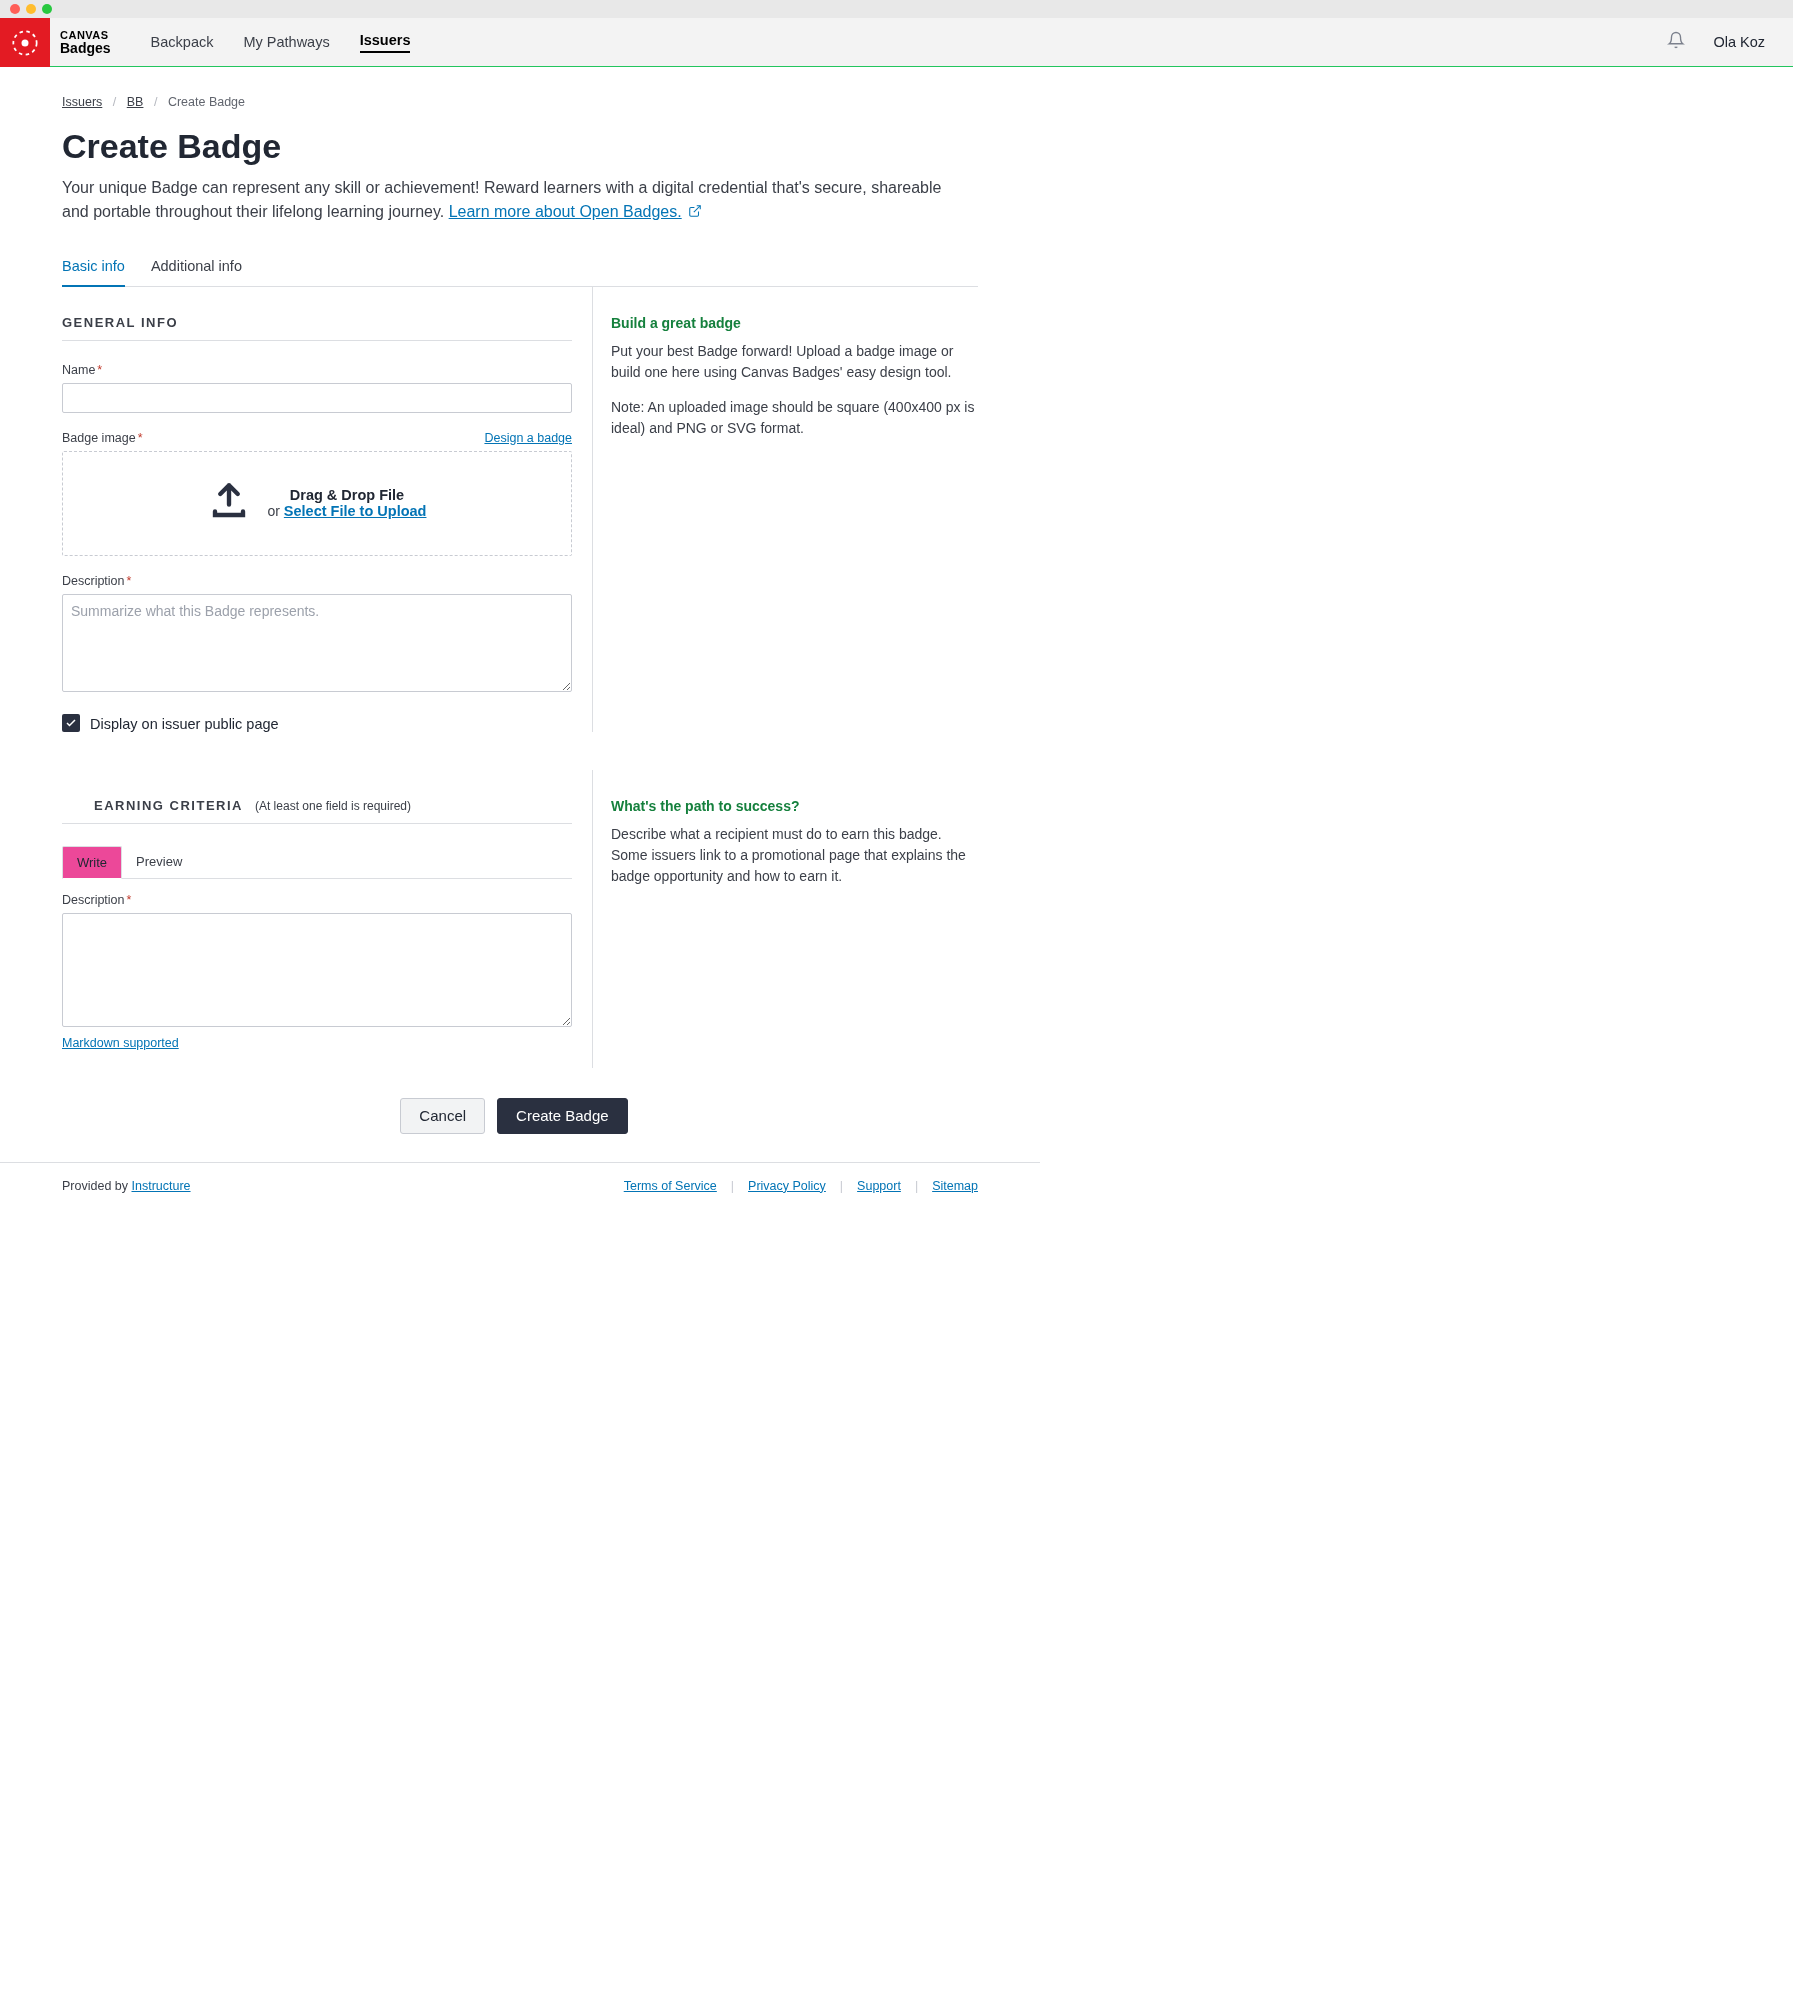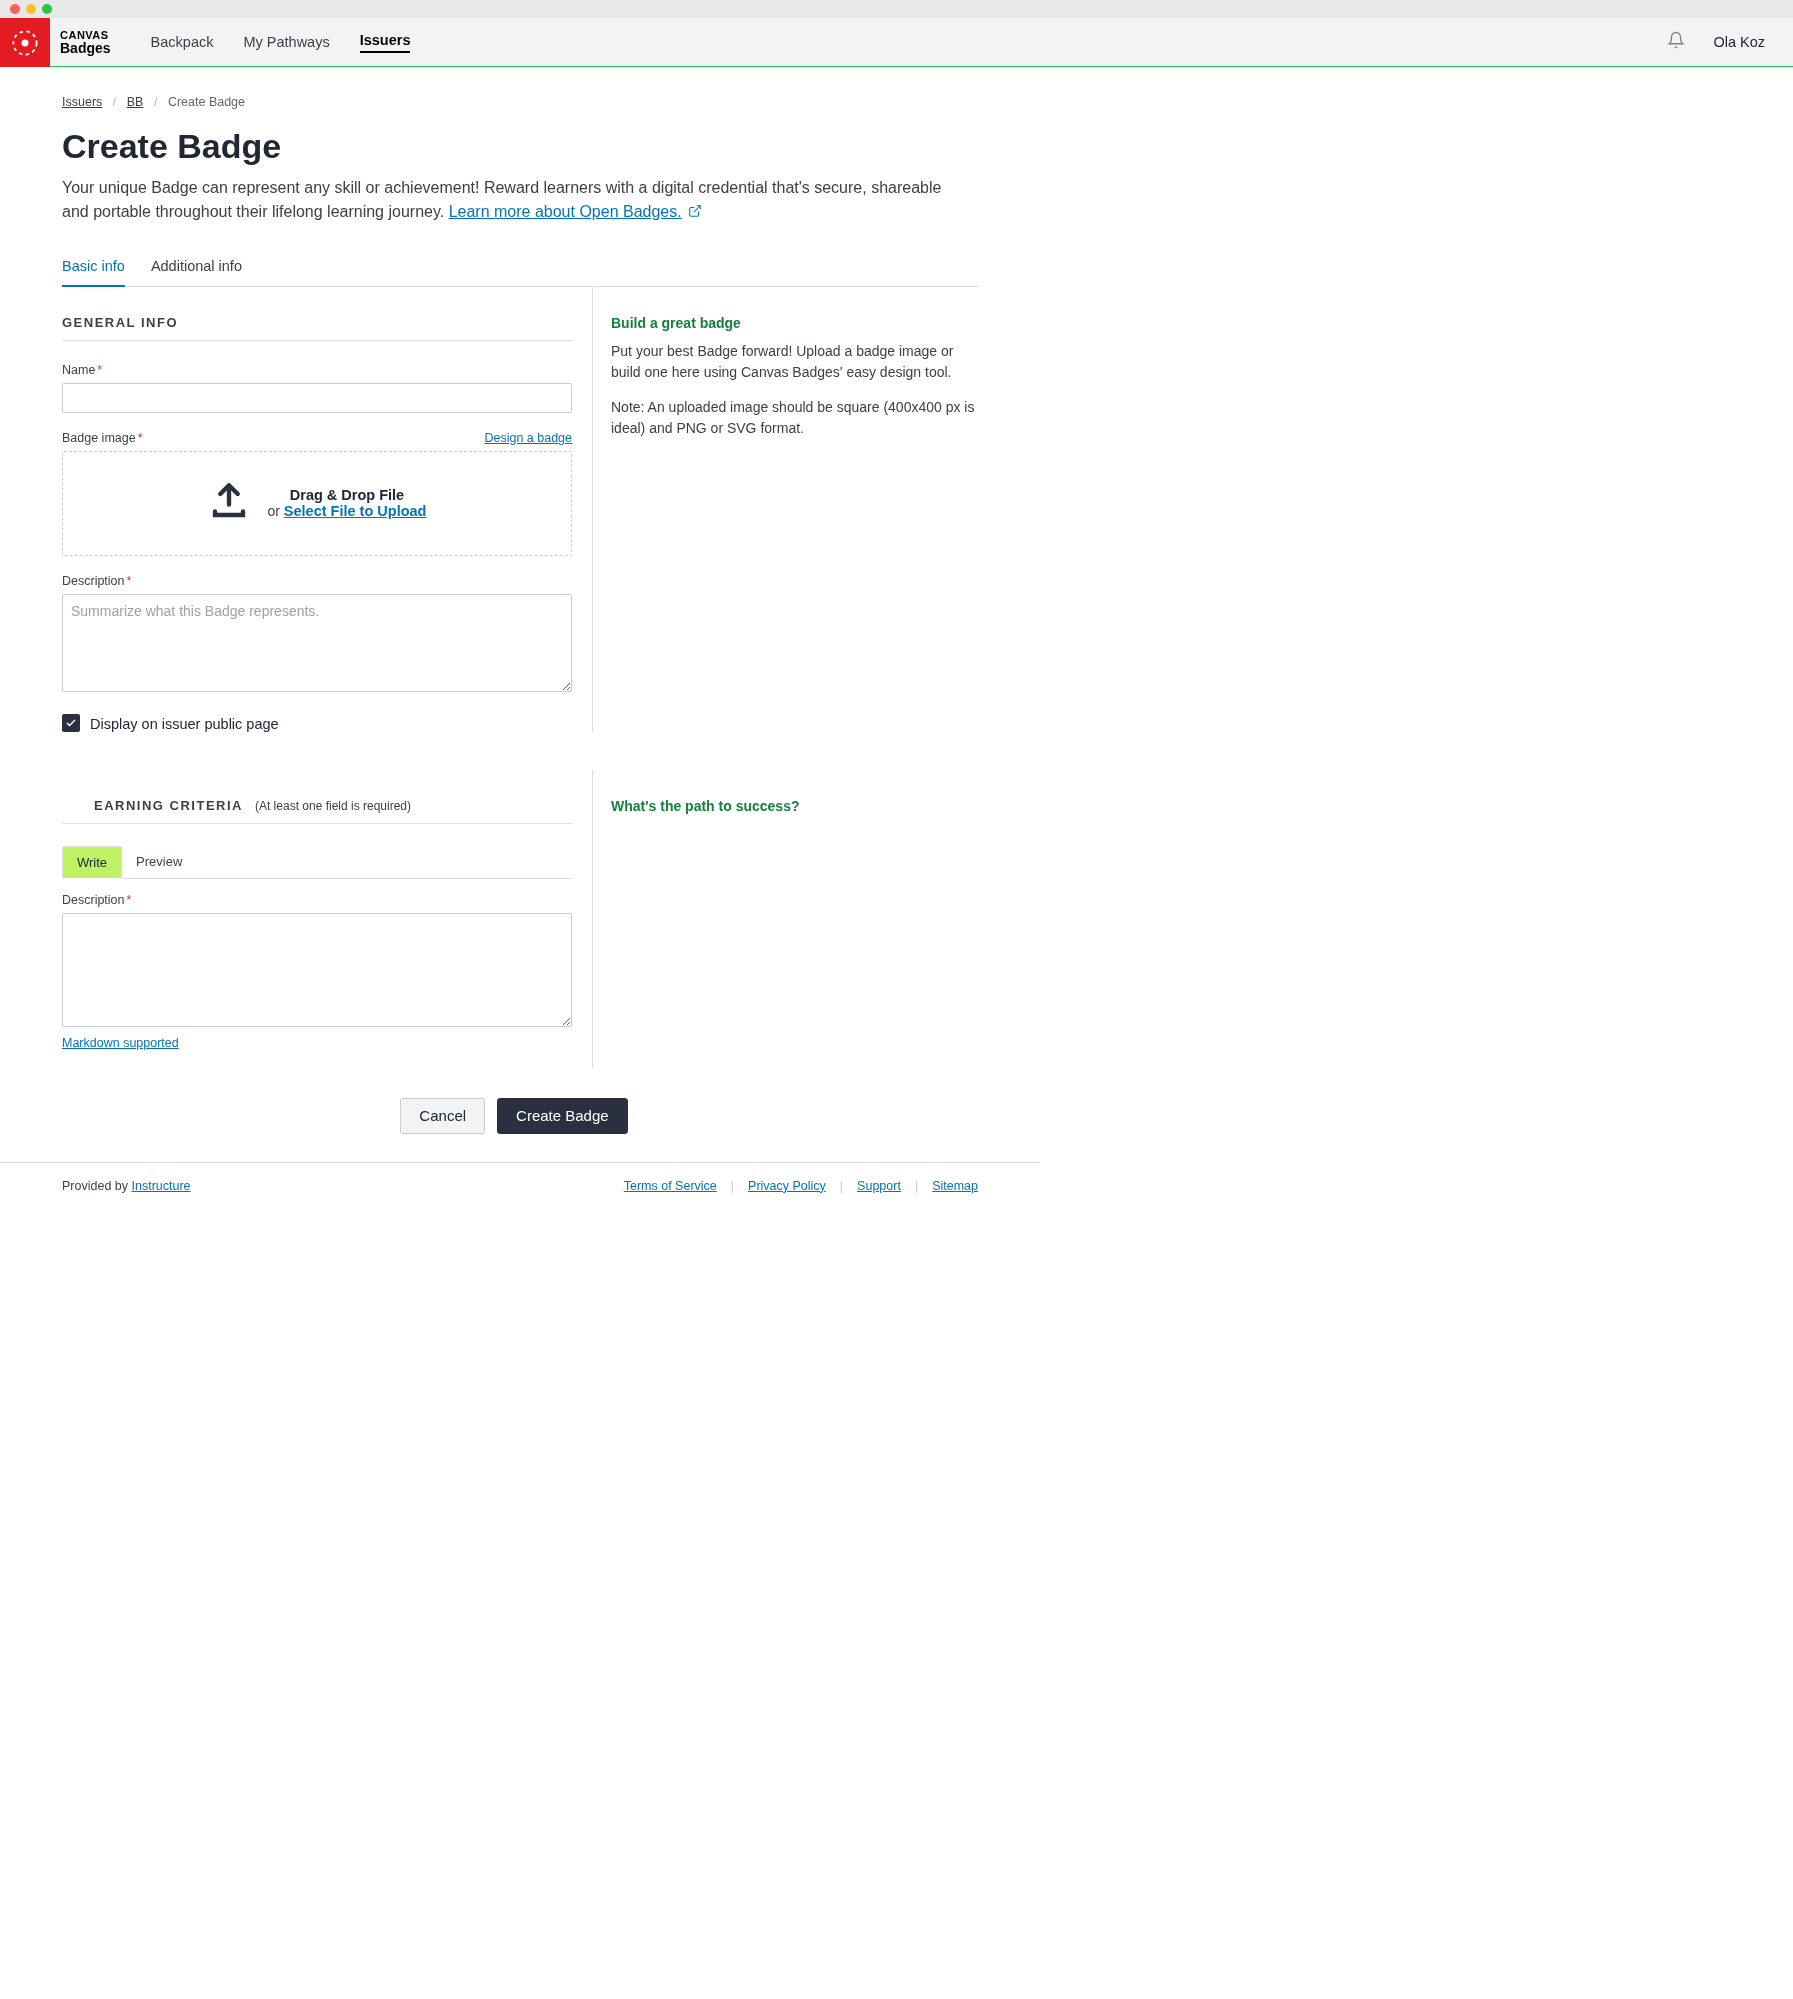--- a/index.html
+++ b/index.html
@@ -54,21 +54,21 @@
 .upload-icon svg { width: 42px; height: 42px; fill: #2a3040; }
 .check-row { display: flex; align-items: flex-end; gap: 10px; margin-top: 6px; }
 .checkbox { width: 18px; height: 18px; background: #2a3040; border-radius: 2px; display: flex; align-items: center; justify-content: center; }
 .checkbox svg { width: 12px; height: 12px; stroke: #fff; stroke-width: 3; fill: none; }
 .check-label { font-size: 14.5px; color: #212733; }
 .section2 { margin-top: 38px; }
 .section-title-row { display: flex; align-items: baseline; gap: 12px; margin-bottom: 10px; padding-left: 32px; }
 .section-note { font-size: 12px; color: #3b3f48; font-weight: 400; }
 .subtabs { display: flex; border-bottom: 1px solid #dcdee2; }
 .subtab { padding: 8px 14px; font-size: 13px; color: #3b3f48; cursor: pointer; }
-.subtab.active { border: 1px solid #dcdee2; border-bottom: 1px solid #fff; margin-bottom: -1px; border-radius: 2px 2px 0 0; background: #bef264; color: #212733; font-weight: 500; }
+.subtab.active { border: 1px solid #dcdee2; border-bottom: 1px solid #fff; margin-bottom: -1px; border-radius: 2px 2px 0 0; background: #ec4899; color: #212733; font-weight: 500; }
 .help-right { text-align: left; font-size: 12.5px; margin-top: 5px; }
 .help-right a { color: #0374b5; text-decoration: underline; font-weight: 500; }
 .aside-h { font-size: 14px; font-weight: 700; color: #15803d; margin-bottom: 10px; }
 .aside-p { font-size: 14px; color: #3b3f48; line-height: 1.5; margin-bottom: 14px; }
 .actions { display: flex; justify-content: center; gap: 12px; padding: 20px 12px 28px 0; margin-top: 10px; border-top: none; }
 .page-actions-wrap { padding: 0 62px; max-width: 1040px; }
 .btn { height: 36px; padding: 0 18px; border-radius: 3px; font-size: 15px; cursor: pointer; font-family: inherit; }
 .btn-secondary { background: #f2f3f4; border: 1px solid #c8cbd2; color: #212733; }
 .btn-primary { background: #2a3040; border: 1px solid #2a3040; color: #fff; font-weight: 500; }
 .footer { border-top: 1px solid #dcdee2; padding: 16px 62px 30px 62px; display: flex; justify-content: space-between; font-size: 12.5px; color: #3b3f48; max-width: 1040px; }
@@ -207,20 +207,21 @@
 
       <div class="field" style="margin-top:14px">
         <label class="field-label"><span>Description</span><span class="req">*</span></label>
         <textarea class="txt" rows="6" style=""></textarea>
         <div class="help-right"><a>Markdown supported</a></div>
       </div>
 
     </div>
     <div class="col-right">
       <div class="aside-h">What's the path to success?</div>
+      <p class="aside-p">Describe what a recipient must do to earn this badge. Some issuers link to a promotional page that explains the badge opportunity and how to earn it.</p>
     </div>
   </div>
 </div>
 
 <div class="page-actions-wrap">
   <div class="actions">
     <button class="btn btn-secondary">Cancel</button>
     <button class="btn btn-primary">Create Badge</button>
   </div>
 </div>

